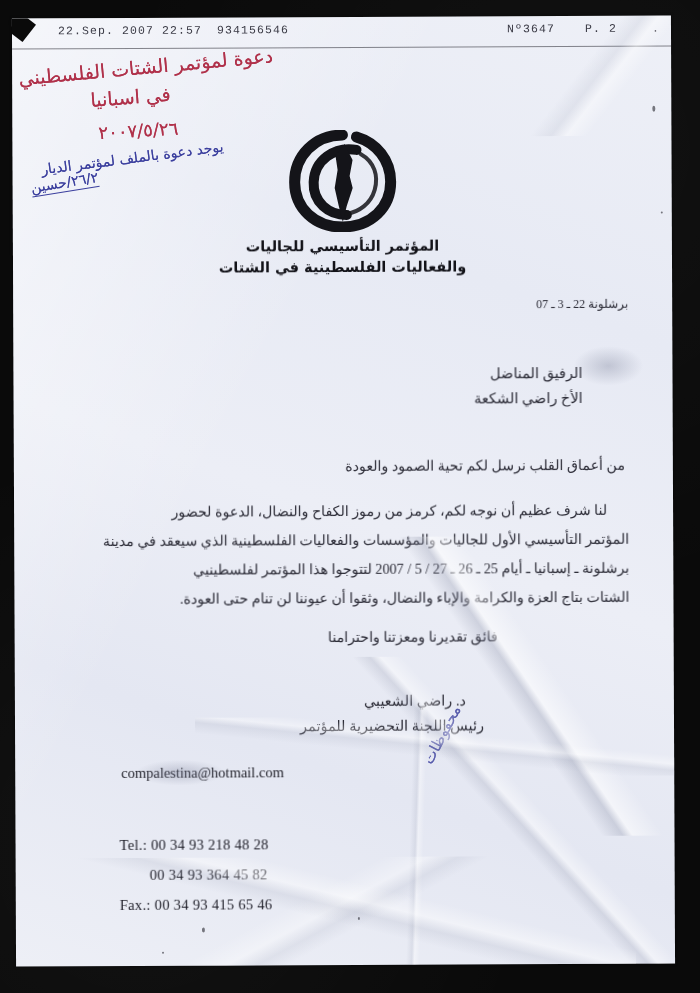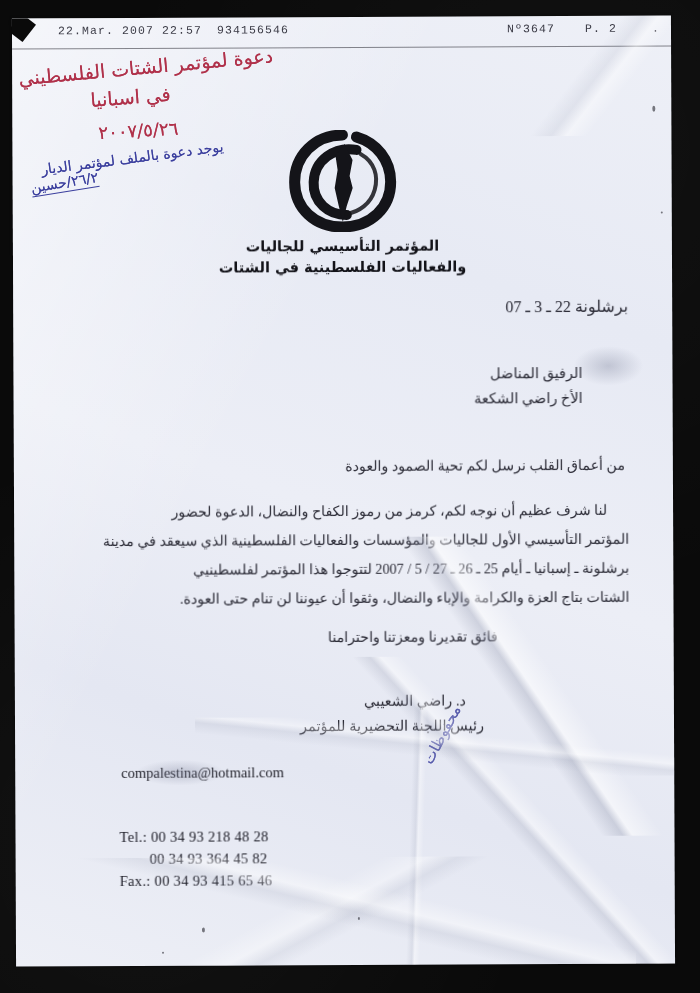--- a/index.html
+++ b/index.html
@@ -199,21 +199,21 @@
   .doc-text {
     position: absolute;
     direction: rtl;
     text-align: right;
     color: #2b2b36;
     font-family: "Liberation Serif", serif;
     filter: blur(.2px);
   }
   #letter-date {
     right: 44px; top: 281px;
-    font-size: 16px;
+    font-size: 12px;
     letter-spacing: .3px;
   }
   #recipient-block {
     right: 90px; top: 345px;
     font-size: 14.5px;
     line-height: 1.75;
   }
   #recipient-block .rec-line { display: block; }
   #greeting {
     right: 48px; top: 441px;
@@ -260,40 +260,40 @@
     position: absolute;
     left: 104px; top: 808px;
     direction: ltr;
     color: #1e1e28;
     font-family: "Liberation Serif", serif;
     font-size: 14.5px;
     line-height: 1.52;
     letter-spacing: .3px;
     filter: blur(.18px);
   }
-  #phone-block .phone-row { display: block; white-space: nowrap; }
+  #phone-block .phone-row { display: block; white-space: nowrap; margin-top: 8px; }
   #phone-block .phone-row.indented { padding-left: 30px; }
 
   
   .speck{
     position:absolute;
     background:#2c2c33;
     border-radius:50%;
     opacity:.62;
   }
 </style>
 </head>
 <body>
 
 <div id="scan-backdrop"></div>
 
 <div id="paper">
 
   <div id="fax-header">
-    <span class="fax-text" id="fax-datetime">22.Mar. 2007 22:57</span>
+    <span class="fax-text" id="fax-datetime">22.Sep. 2007 22:57</span>
     <span class="fax-text" id="fax-number">934156546</span>
     <span class="fax-text" id="fax-docno">Nº3647</span>
     <span class="fax-text" id="fax-page">P. 2</span>
     <span class="fax-text" id="fax-dot">.</span>
   </div>
 
   <div class="hand hand-red" id="hand-red-line1">دعوة لمؤتمر الشتات الفلسطيني</div>
   <div class="hand hand-red" id="hand-red-line2">في اسبانيا</div>
   <div class="hand hand-red" id="hand-red-line3">٢٠٠٧/٥/٢٦</div>
   <div class="hand hand-blue" id="hand-blue-note">يوجد دعوة بالملف لمؤتمر الديار</div>

